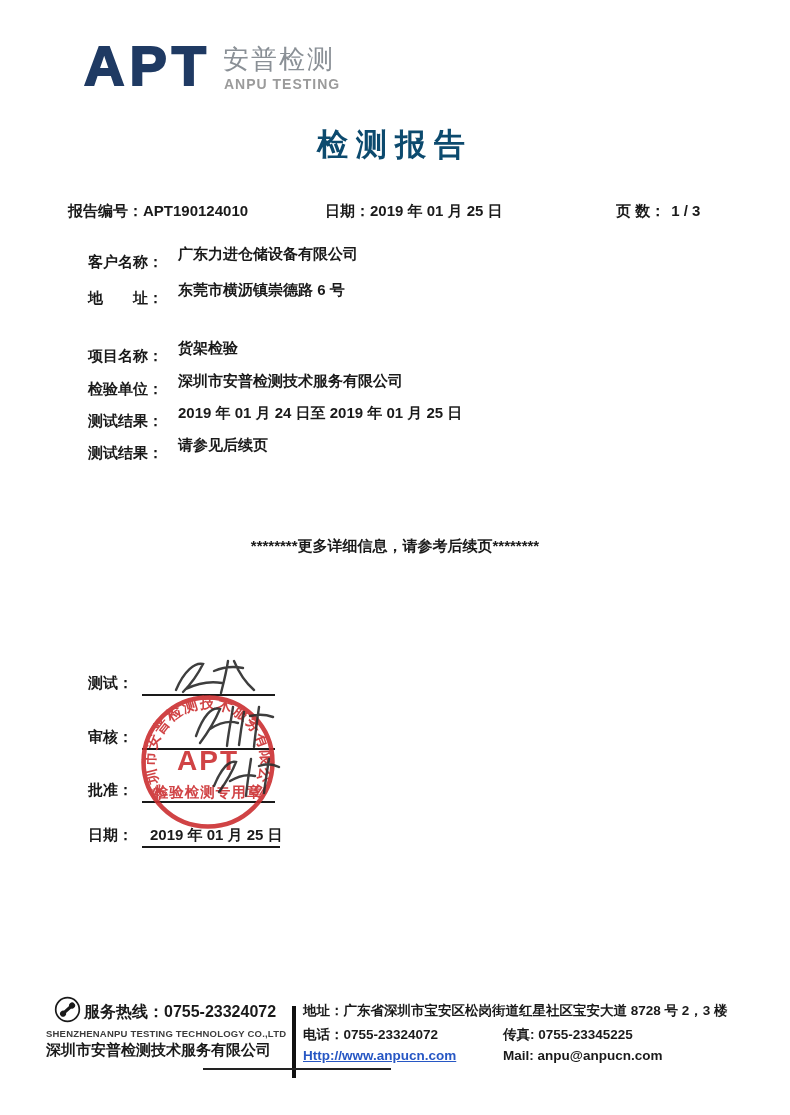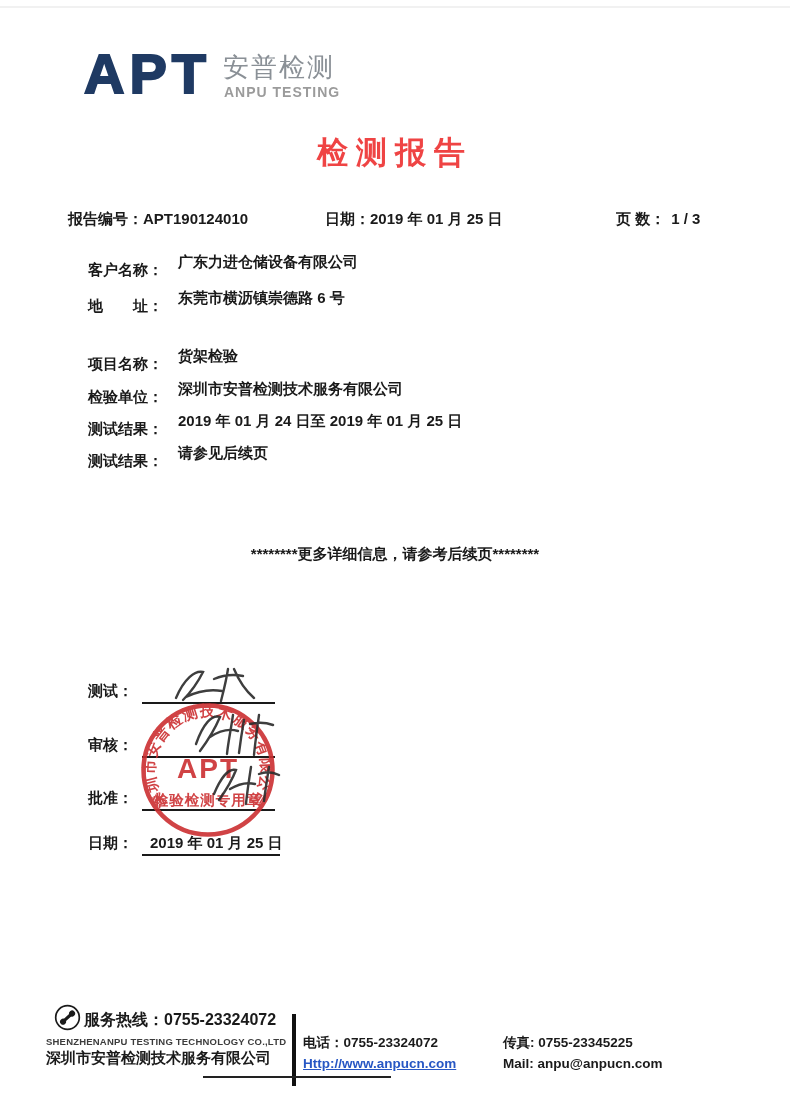--- a/index.html
+++ b/index.html
@@ -1,37 +1,37 @@
 <!DOCTYPE html>
 <html><head>
 <meta charset="utf-8">
 <style>
   html,body{margin:0;padding:0;background:#ffffff;}
   body{
     width:790px;height:1115px;position:relative;overflow:hidden;
     font-family:"Liberation Sans","DejaVu Sans",sans-serif;
     color:#1a1a1a;
   }
-  .page{position:absolute;inset:0;background:#fff;outline:2px solid #f1f1f1;margin-top:8px;}
+  .page{position:absolute;inset:0;background:#fff;outline:2px solid #f1f1f1;}
   .abs{position:absolute;}
 
   
   .logo-apt{
     left:84px;top:34px;
     font-size:56px;font-weight:700;letter-spacing:5px;
     color:#1f3a63;-webkit-text-stroke:2px #1f3a63;
     line-height:64px;
   }
   .logo-cn{left:223px;top:42px;font-size:26px;color:#8a9096;letter-spacing:2px;font-weight:400;}
   .logo-en{left:224px;top:76px;font-size:14px;color:#9b9b9b;font-weight:700;letter-spacing:1px;}
 
   
   .doc-title{
     left:0;right:0;top:124px;text-align:center;
-    font-size:31px;font-weight:700;letter-spacing:8px;color:#ef4444;
+    font-size:31px;font-weight:700;letter-spacing:8px;color:#0c4a6e;
   }
 
   
   .meta{top:202px;font-size:15px;font-weight:700;white-space:nowrap;}
   .meta-report{left:68px;}
   .meta-date{left:325px;}
   .meta-pages{left:616px;}
   .meta .gap{display:inline-block;width:6px;}
 
   
@@ -166,20 +166,23 @@
   </div>
   <div class="abs footer-hotline">
     <span>服务热线：</span><span>0755-23324072</span>
   </div>
   <div class="abs footer-en">SHENZHENANPU TESTING TECHNOLOGY CO.,LTD</div>
   <div class="abs footer-cn">深圳市安普检测技术服务有限公司</div>
 
   <div class="abs footer-divider"></div>
   <div class="abs footer-hline"></div>
 
+  <div class="abs f-r1">
+    <span>地址：</span><span>广东省深圳市宝安区松岗街道红星社区宝安大道 8728 号 2，3 楼</span>
+  </div>
   <div class="abs f-r2a">
     <span>电话：</span><span>0755-23324072</span>
   </div>
   <div class="abs f-r2b">
     <span>传真:</span> <span>0755-23345225</span>
   </div>
   <a class="abs f-r3a">Http://www.anpucn.com</a>
   <div class="abs f-r3b">
     <span>Mail:</span> <span>anpu@anpucn.com</span>
   </div>

